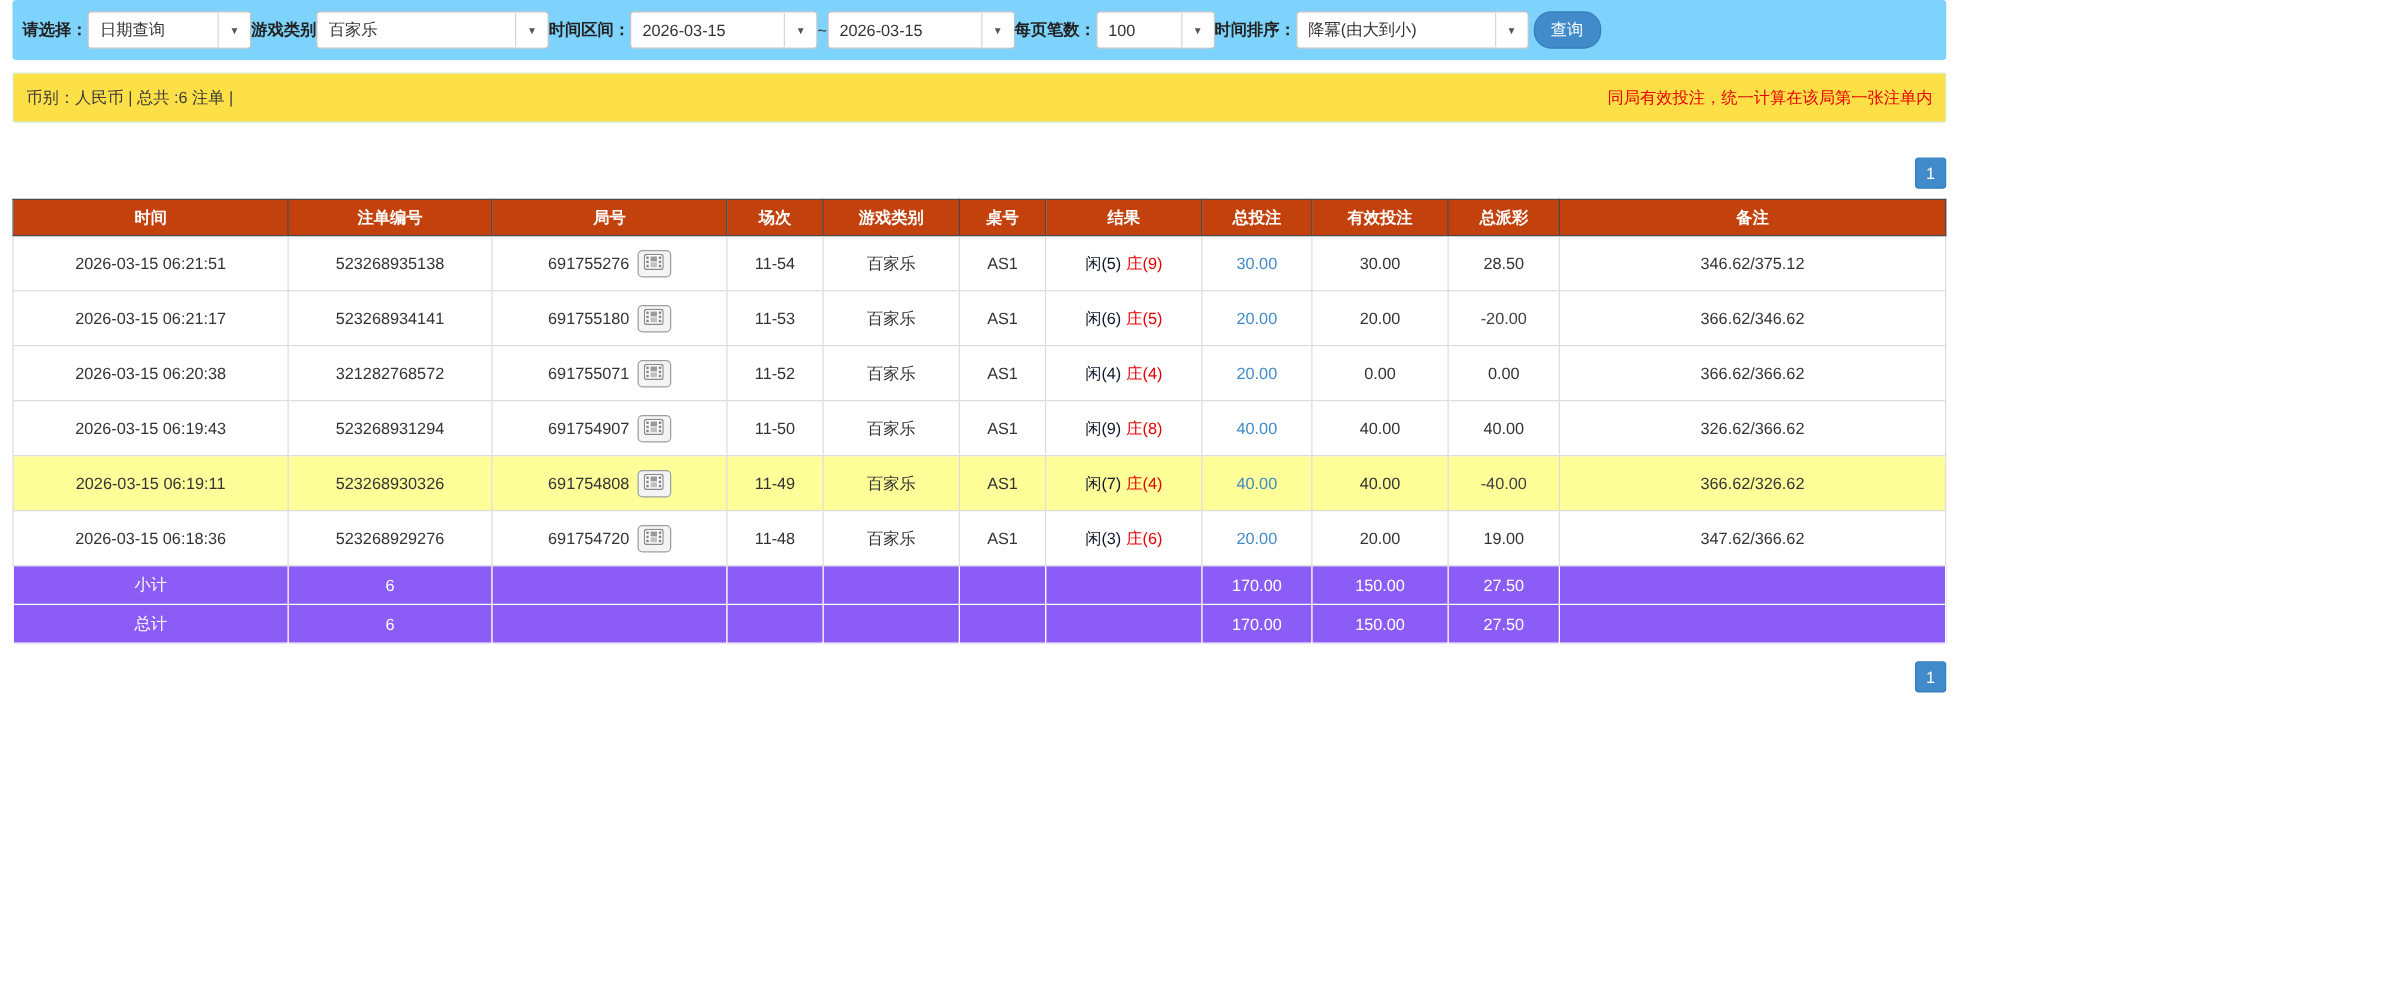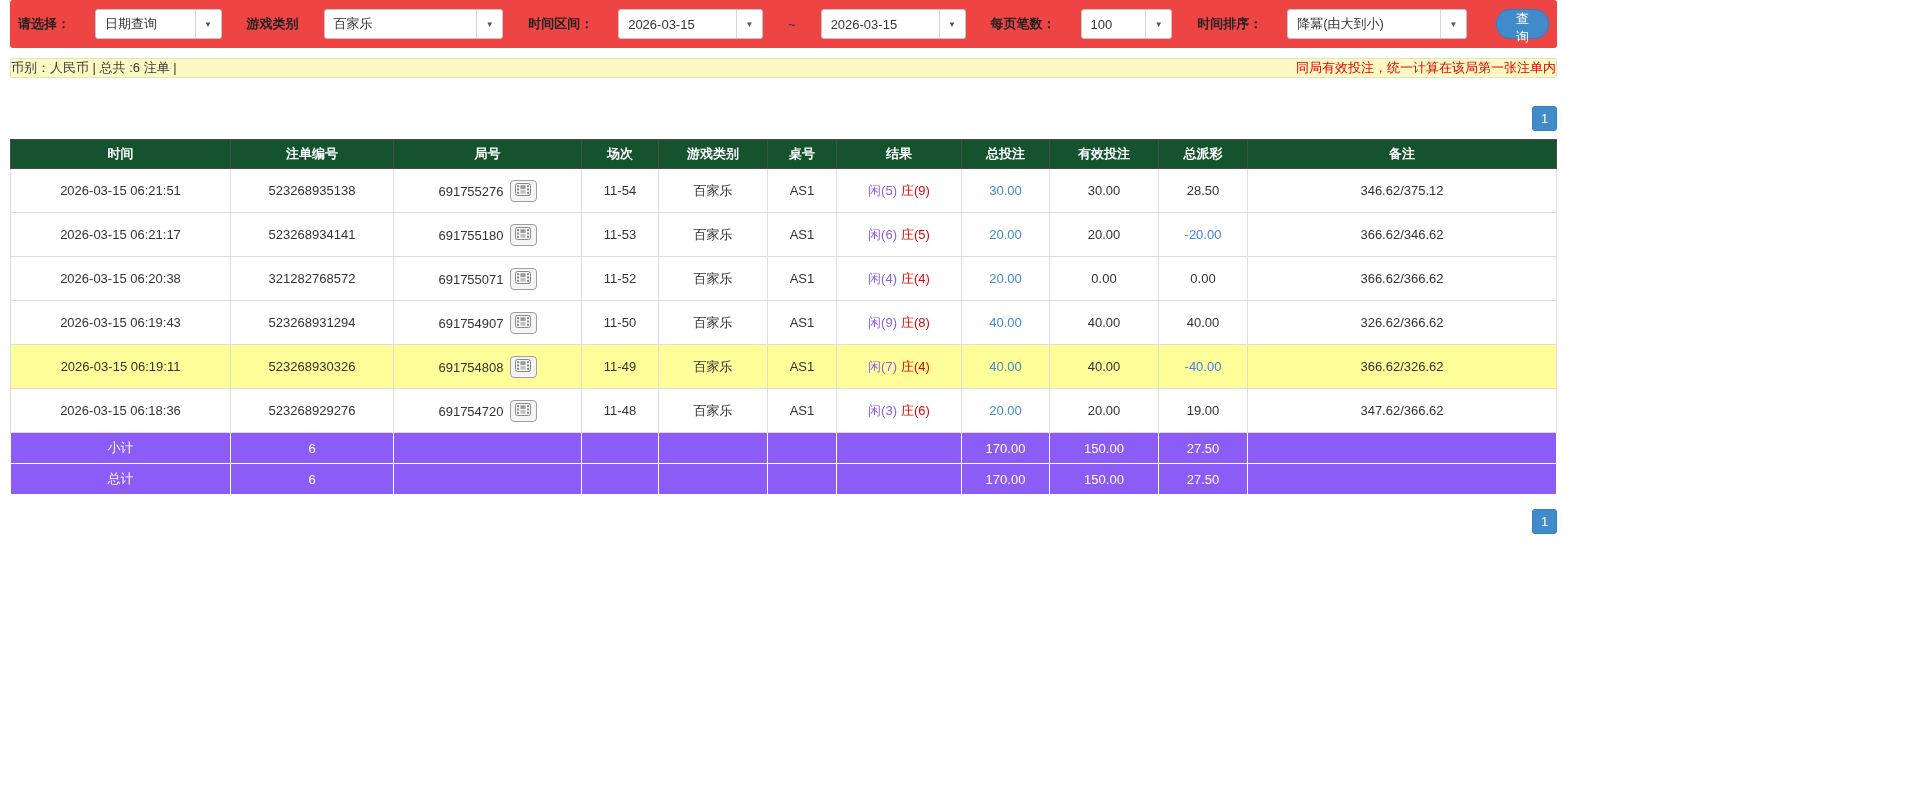--- a/index.html
+++ b/index.html
@@ -8,22 +8,22 @@
     width: 1917px; height: 801px;
     font-family: "Liberation Sans", "DejaVu Sans", sans-serif;
     color: #333; overflow: hidden;
   }
   .content { width: 1547px; margin-left: 10px; }
 
   .page-title { font-size: 18px; font-weight: 400; color: #333; padding: 16px 0 12px 2px; }
 
   
   .filter-bar {
-    background: #ef4444; border-radius: 3px;
-    padding: 9px 8px; display: flex; align-items: center; gap: 25px;
+    background: #7dd3fc; border-radius: 3px;
+    padding: 9px 8px; display: flex; align-items: center; gap: 0;
     font-size: 13px;
   }
   .filter-label { font-weight: bold; white-space: nowrap; color: #222; }
   .tilde { color: #333; }
   .combo {
     display: flex; align-items: stretch; height: 30px; background: #fff;
     border: 1px solid #c5c5c5; border-radius: 3px; overflow: hidden; cursor: pointer;
   }
   .combo-value { flex: 1; display: flex; align-items: center; padding: 0 9px; white-space: nowrap; color: #333; }
   .combo-arrow {
@@ -35,56 +35,56 @@
   .w-date  { width: 150px; }
   .w-size  { width: 95px; }
   .w-sort  { width: 186px; }
   .search-btn {
     height: 30px; padding: 0 13px; background: #428bca; border: 1px solid #357ebd;
     color: #fff; border-radius: 14px; font-size: 13px; cursor: pointer; margin-left: 4px;
   }
 
   
   .info-bar {
-    margin-top: 10px; background: #fef9c3; border: 1px solid #d6e9c6; border-radius: 2px;
-    display: flex; justify-content: space-between; align-items: center;
+    margin-top: 10px; background: #fde047; border: 1px solid #d6e9c6; border-radius: 2px;
+    padding: 10px; display: flex; justify-content: space-between; align-items: center;
     font-size: 13px;
   }
   .info-summary { color: #3a3a3a; }
   .info-notice { color: #e60000; }
 
   
   .pager { display: flex; justify-content: flex-end; }
   .pager.top { margin: 28px 0 8px; }
   .pager.bottom { margin: 14px 0 0; }
   .page-btn {
     min-width: 25px; height: 25px; background: #428bca; border: 1px solid #357ebd;
     color: #fff; border-radius: 3px; font-size: 13px; cursor: pointer;
   }
 
   
   table.records { width: 100%; border-collapse: collapse; table-layout: fixed; font-size: 13px; text-align: center; }
   .records th {
-    background: #14532d; color: #fff; font-weight: bold;
+    background: #c2410c; color: #fff; font-weight: bold;
     height: 29px; border: 1px solid #4a4a4a; padding: 0 4px;
   }
   .records td { border: 1px solid #ddd; height: 44px; padding: 0 4px; background: #fff; }
   .records tr.highlighted td { background: #ffff99; }
 
   .video-btn {
     margin-left: 6px; vertical-align: middle; display: inline-flex;
     align-items: center; justify-content: center;
     width: 27px; height: 22px; background: #f4f4f4; border: 1px solid #9f9f9f;
     border-radius: 4px; cursor: pointer;
   }
   .round-no { vertical-align: middle; }
   .bet-link { color: #428bca; cursor: pointer; }
-  .player { color: #8b5cf6; margin-top: 31px; }
+  .player { color: #0f172a; margin-top: 31px; }
   .banker { color: #e60000; margin-left: 4px; }
-  .neg { color: #3b82f6; }
+  .neg { color: #404040; }
 
   .summary-row td { background: #8b5cf6; color: #fff; height: 31px; border: 1px solid #fff; }
 </style>
 </head>
 <body>
 
 <div class="content">
 
 
   <div class="filter-bar">

